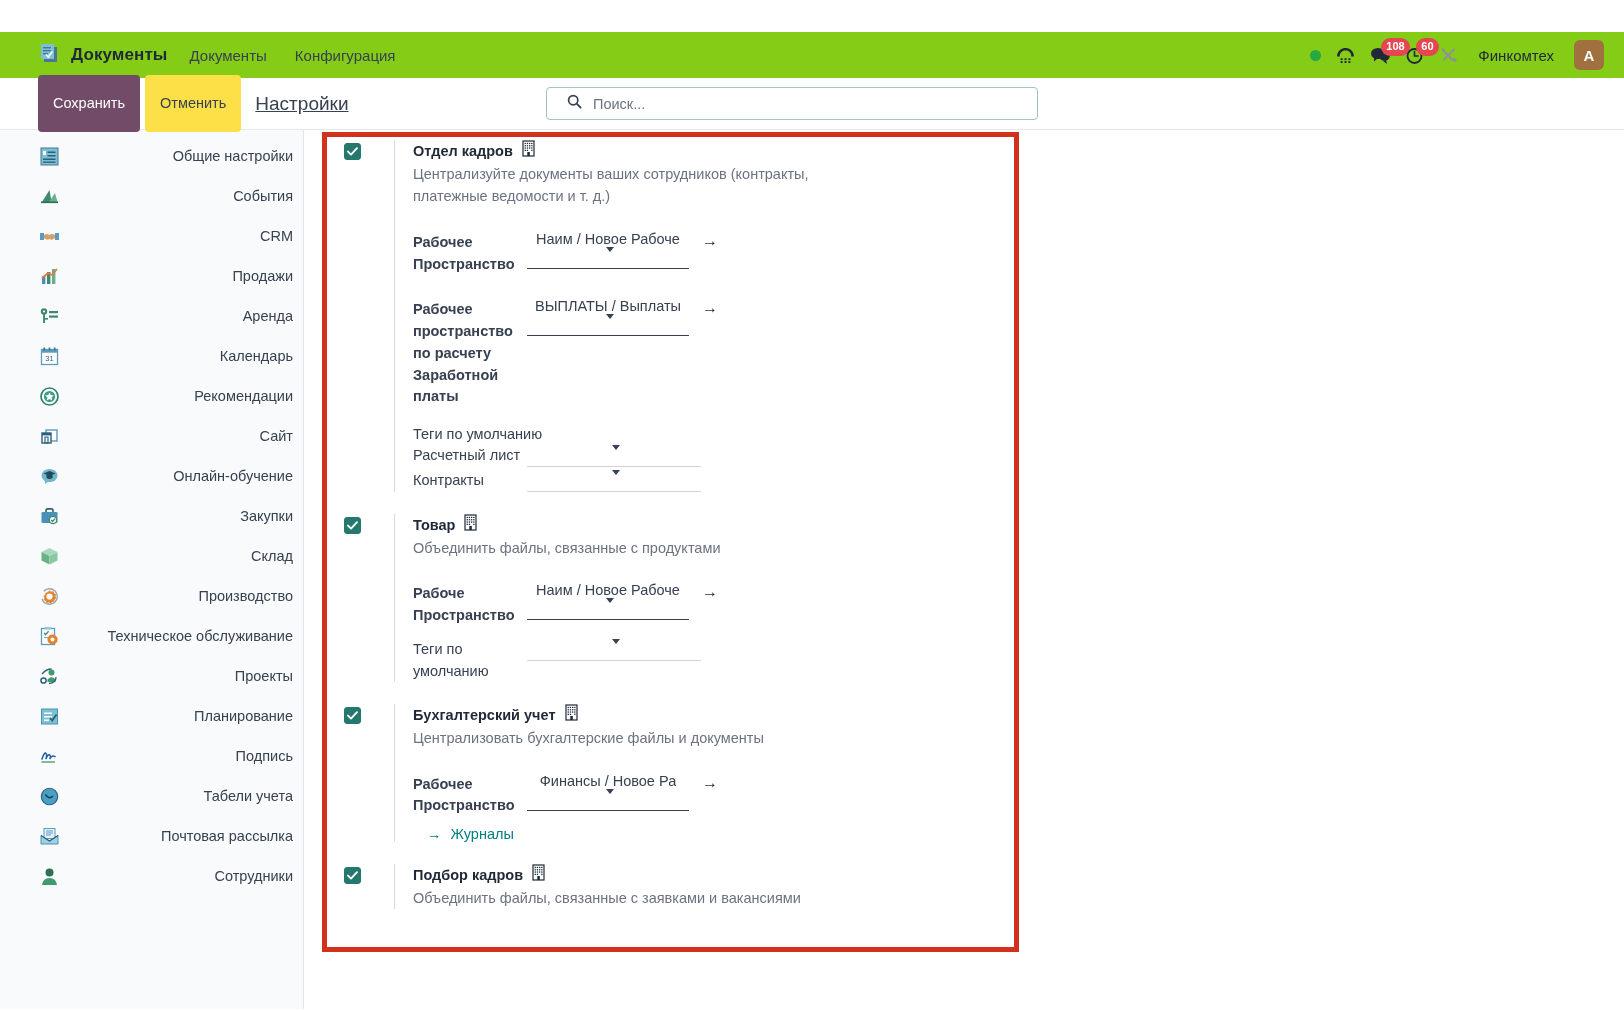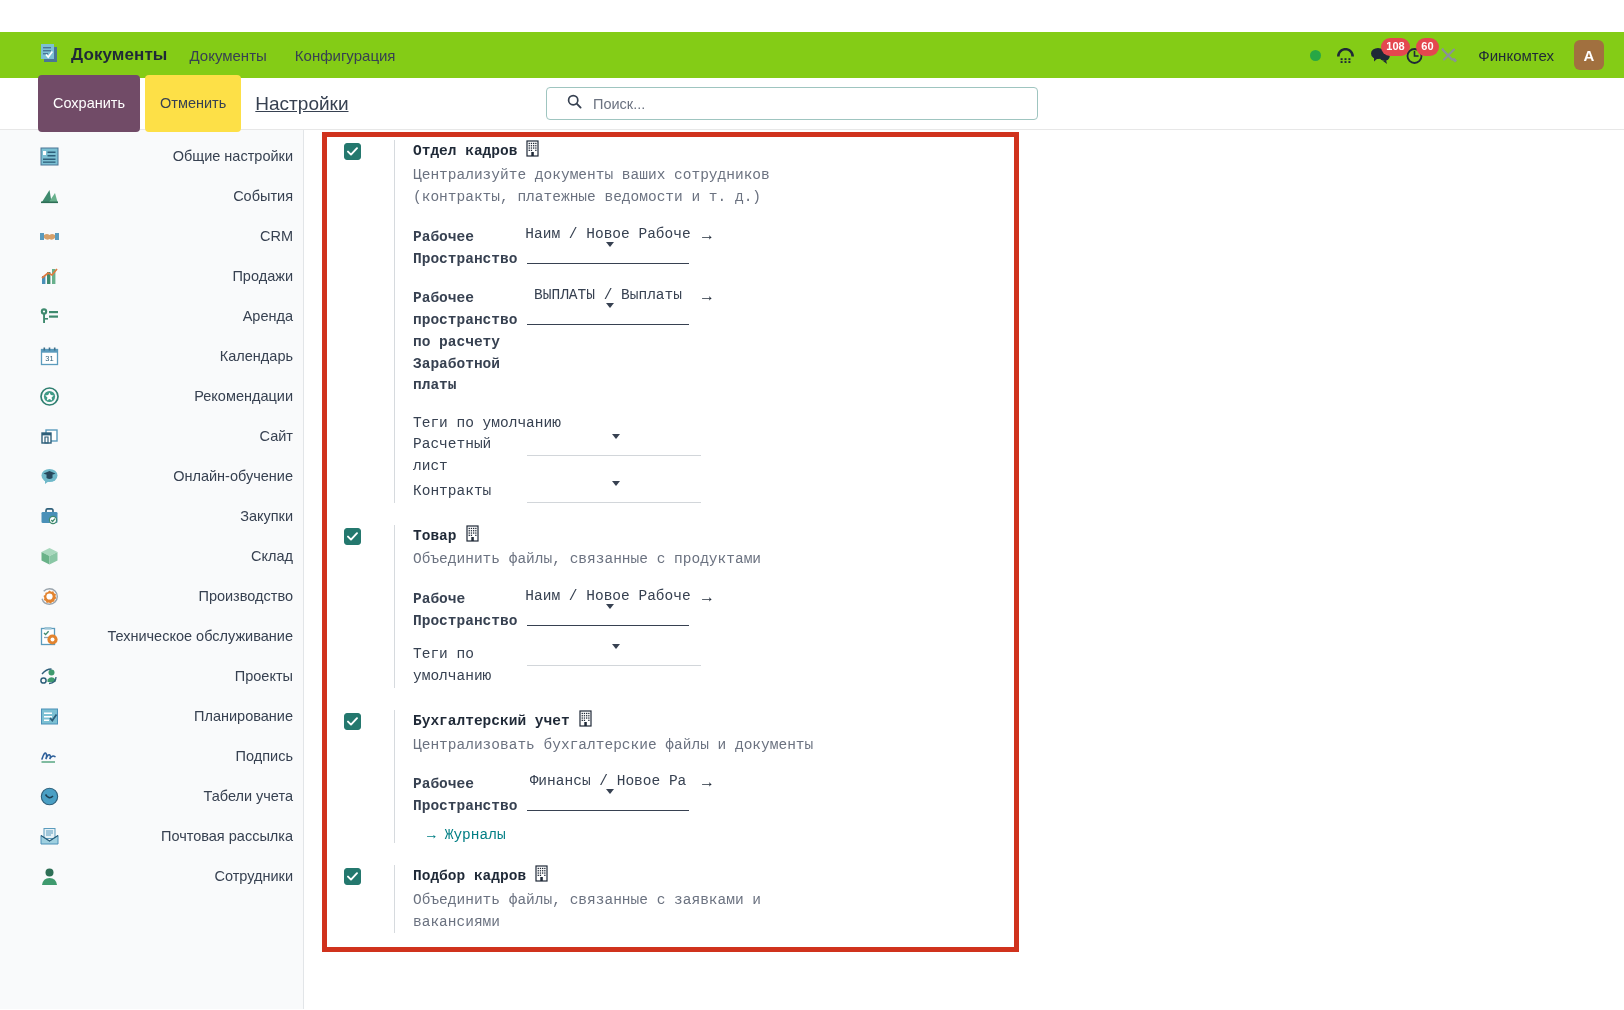--- a/index.html
+++ b/index.html
@@ -195,21 +195,20 @@
     align-items: center;
     justify-content: center;
   }
 
   
   #settings {
     flex: 1;
     position: relative;
     background: #ffffff;
     overflow: hidden;
-    font-family: Liberation Mono, monospace;
   }
   #highlight-box {
     position: absolute;
     left: 18px;
     top: 2px;
     width: 697px;
     height: 820px;
     border: 5px solid #d0321d;
     pointer-events: none;
     z-index: 40;
@@ -259,21 +258,21 @@
     font-size: 14.5px;
     color: #6b7280;
     line-height: 1.55;
     margin-top: 1px;
     max-width: 430px;
   }
 
   .field-row {
     display: flex;
     align-items: flex-start;
-    margin-top: 17px;
+    margin-top: 23px;
   }
   .field-label {
     width: 114px;
     min-width: 114px;
     font-size: 14.5px;
     font-weight: 700;
     color: #374151;
     line-height: 1.5;
     padding-top: 1px;
   }

